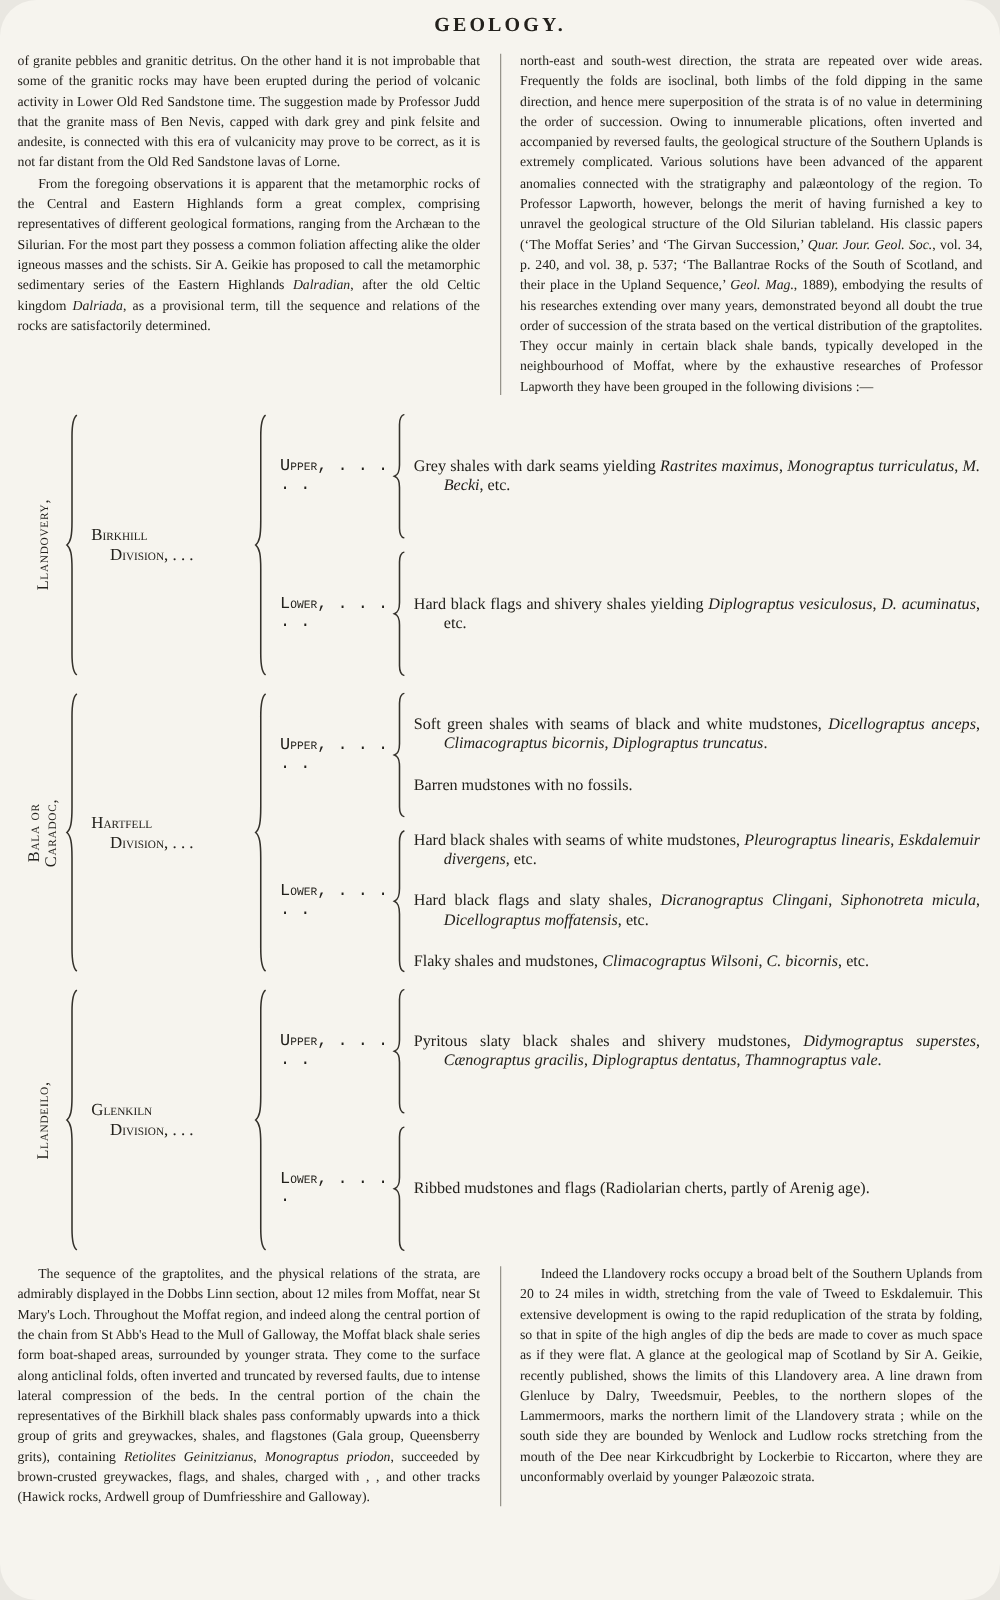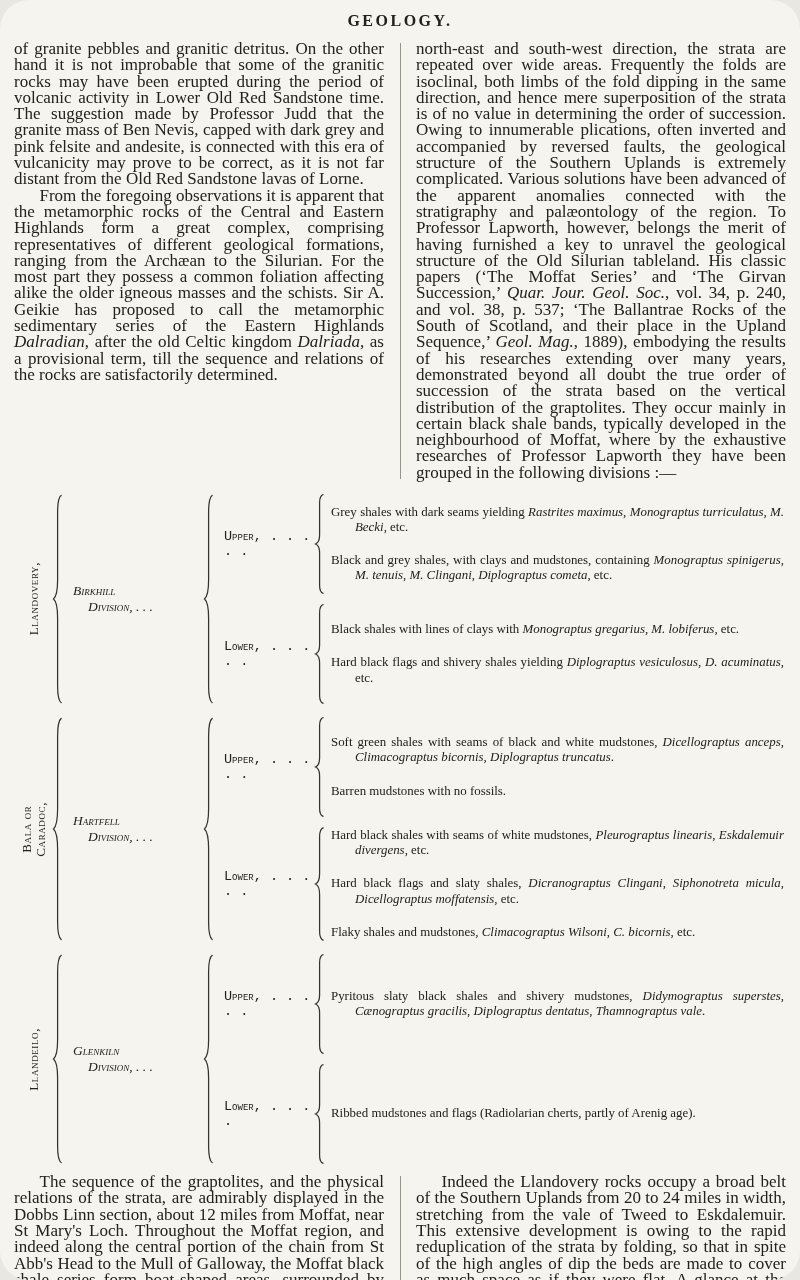--- a/index.html
+++ b/index.html
@@ -16,38 +16,38 @@
     overflow:hidden;
     display:flex; flex-direction:column;border-radius:29px;
   }
   .header { text-align:center; font-weight:bold; font-size:16px; letter-spacing:2.5px; padding:2px 0 11px 0; }
   .cols { display:flex; position:relative; }
   .cols::after { content:""; position:absolute; left:50%; top:2px; bottom:2px; width:1px; background:#97948b; }
   .col { width:50%; }
   .col-l { padding-right:16px; }
   .col-r { padding-left:16px; }
   p.para {
-    font-size:17px; line-height:16.3px;
+    font-size:11px; line-height:16.3px;
     text-align:justify; hyphens:auto;
   }
   .indent { text-indent:1.5em; }
 
   
   .dtable { padding:13px 0 10px 2px; display:flex; flex-direction:column; gap:13px; }
   .tgroup { display:flex; align-items:stretch; }
   .vlabel { flex:0 0 36px; display:flex; align-items:center; justify-content:center; }
   .vlabel-inner {
     writing-mode:vertical-rl; transform:rotate(180deg);
     font-variant:small-caps; font-size:13px; letter-spacing:0.6px;
     line-height:14px; text-align:center; white-space:nowrap;
   }
   .brace { flex:0 0 11px; width:11px; align-self:stretch; display:block; min-height:0; }
   .divlabel {
     flex:0 0 140px; display:flex; flex-direction:column; justify-content:center;
-    padding-left:10px; font-variant:small-caps; font-size:13.5px; line-height:16px;font-style:italic;
+    padding-left:10px; font-variant:small-caps; font-size:13.5px; line-height:16px;
   }
   .divlabel .dl2 { padding-left:15px; }
   .rows { flex:1; display:flex; flex-direction:column; gap:10px; }
   .trow { display:flex; align-items:stretch; }
   .rowlabel {
     flex:0 0 100px; display:flex; align-items:center;
     padding-left:10px; font-variant:small-caps; font-size:13.5px;font-family:Liberation Mono, monospace;
   }
   .items { flex:1; display:flex; flex-direction:column; justify-content:center; padding:1px 2px 1px 6px; gap:18px; }
   .item {
@@ -92,30 +92,28 @@
           <path d="M9.5,0.5 C6.6,1.4 5.6,3.5 5.6,8.5 L5.6,41 C5.6,46.5 4.6,48.8 1.5,50 C4.6,51.2 5.6,53.5 5.6,59 L5.6,91.5 C5.6,96.5 6.6,98.6 9.5,99.5" fill="none" stroke="#35322c" stroke-width="1.25" vector-effect="non-scaling-stroke"></path>
         </svg>
       <div class="rows">
         <div class="trow">
           <div class="rowlabel">Upper, . . . . .</div>
           <svg class="brace" viewBox="0 0 11 100" preserveAspectRatio="none" aria-hidden="true">
               <path d="M9.5,0.5 C6.6,1.4 5.6,3.5 5.6,8.5 L5.6,41 C5.6,46.5 4.6,48.8 1.5,50 C4.6,51.2 5.6,53.5 5.6,59 L5.6,91.5 C5.6,96.5 6.6,98.6 9.5,99.5" fill="none" stroke="#35322c" stroke-width="1.25" vector-effect="non-scaling-stroke"></path>
             </svg>
           <div class="items">
             <div class="item">Grey shales with dark seams yielding <i>Rastrites maximus</i>, <i>Monograptus turriculatus</i>, <i>M. Becki</i>, etc.</div>
-            <div class="item">Black and grey shales, with clays and mudstones, containing <i>Monograptus spinigerus</i>, <i>M. tenuis</i>, <i>M. Clingani</i>, <i>Diplograptus cometa</i>, etc.</div>
           </div>
         </div>
         <div class="trow">
           <div class="rowlabel">Lower, . . . . .</div>
           <svg class="brace" viewBox="0 0 11 100" preserveAspectRatio="none" aria-hidden="true">
               <path d="M9.5,0.5 C6.6,1.4 5.6,3.5 5.6,8.5 L5.6,41 C5.6,46.5 4.6,48.8 1.5,50 C4.6,51.2 5.6,53.5 5.6,59 L5.6,91.5 C5.6,96.5 6.6,98.6 9.5,99.5" fill="none" stroke="#35322c" stroke-width="1.25" vector-effect="non-scaling-stroke"></path>
             </svg>
           <div class="items">
-            <div class="item">Black shales with lines of clays with <i>Monograptus gregarius</i>, <i>M. lobiferus</i>, etc.</div>
             <div class="item">Hard black flags and shivery shales yielding <i>Diplograptus vesiculosus</i>, <i>D. acuminatus</i>, etc.</div>
           </div>
         </div>
       </div>
     </div>
 
     <div class="tgroup">
       <div class="vlabel">
         <span class="vlabel-inner">Bala or<br>Caradoc,</span>
       </div>

